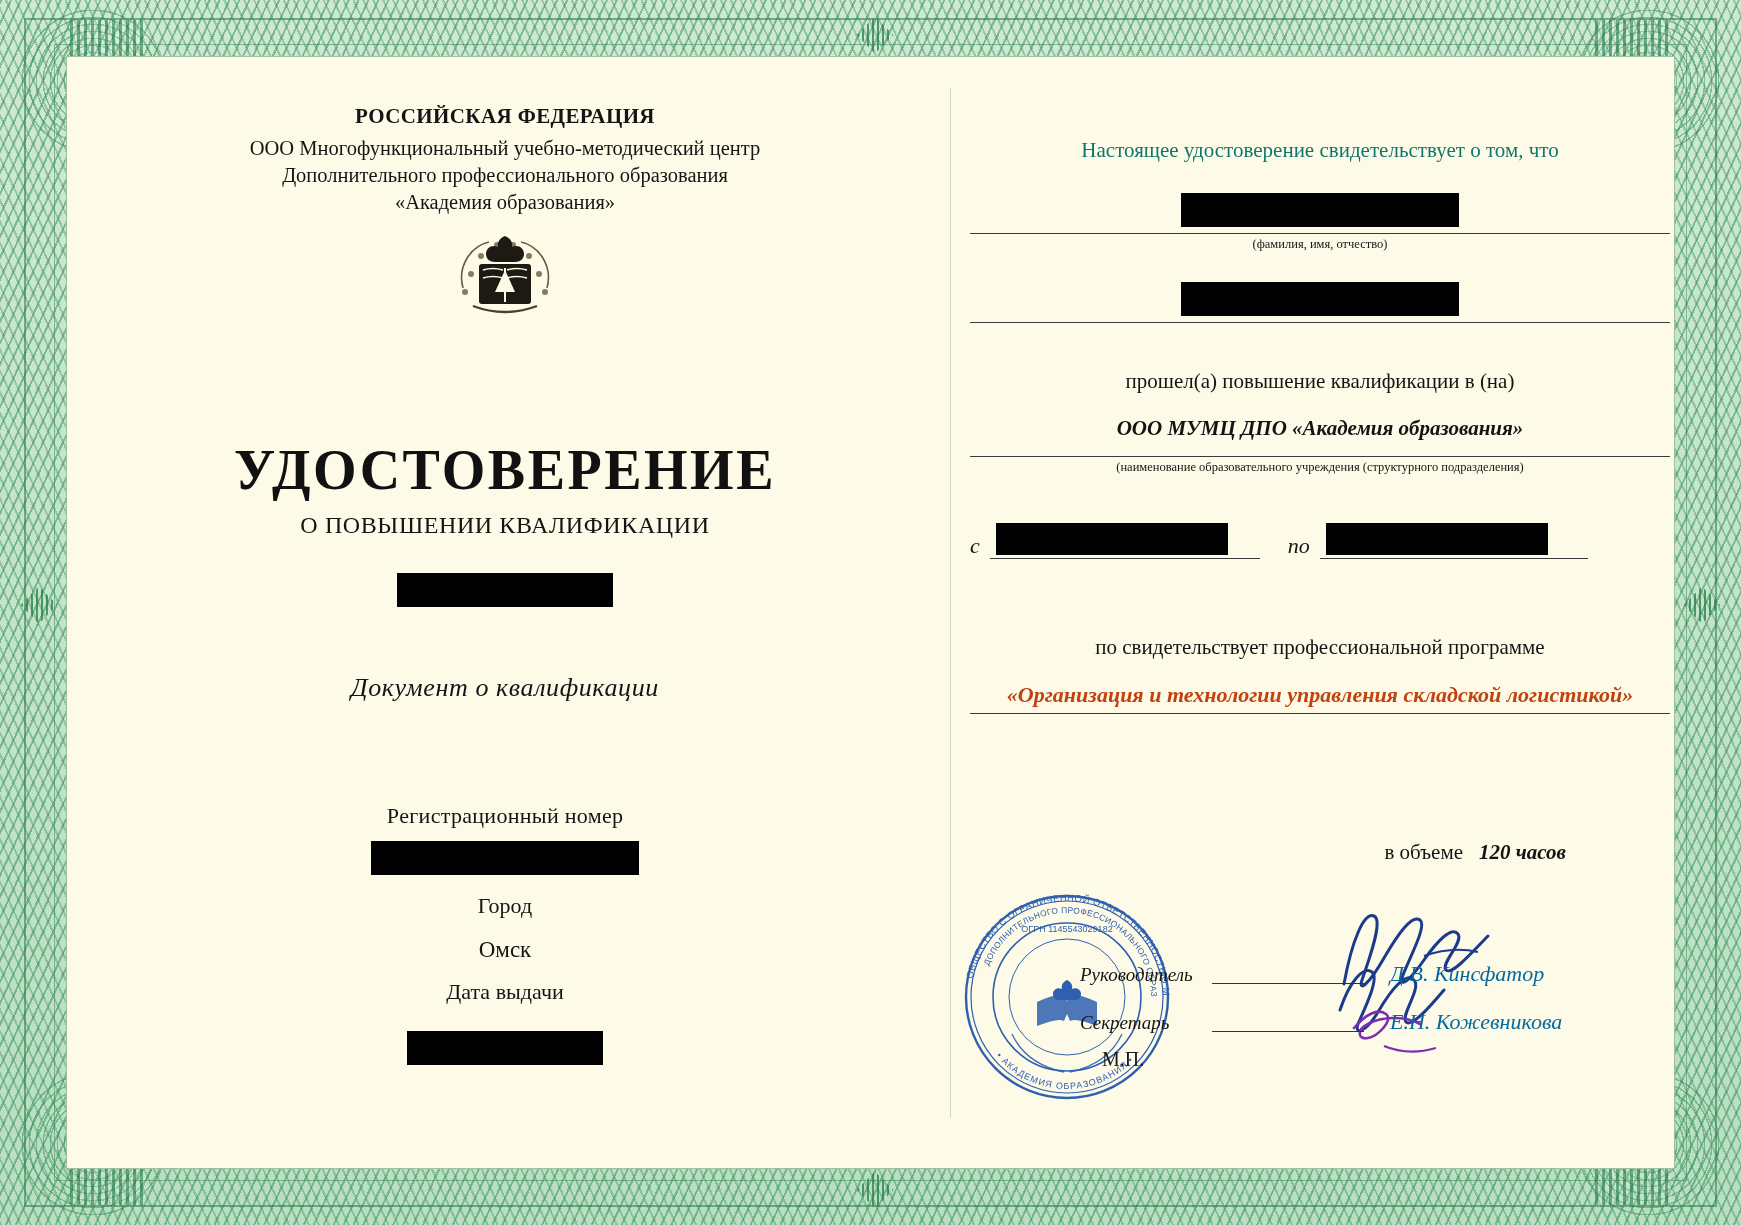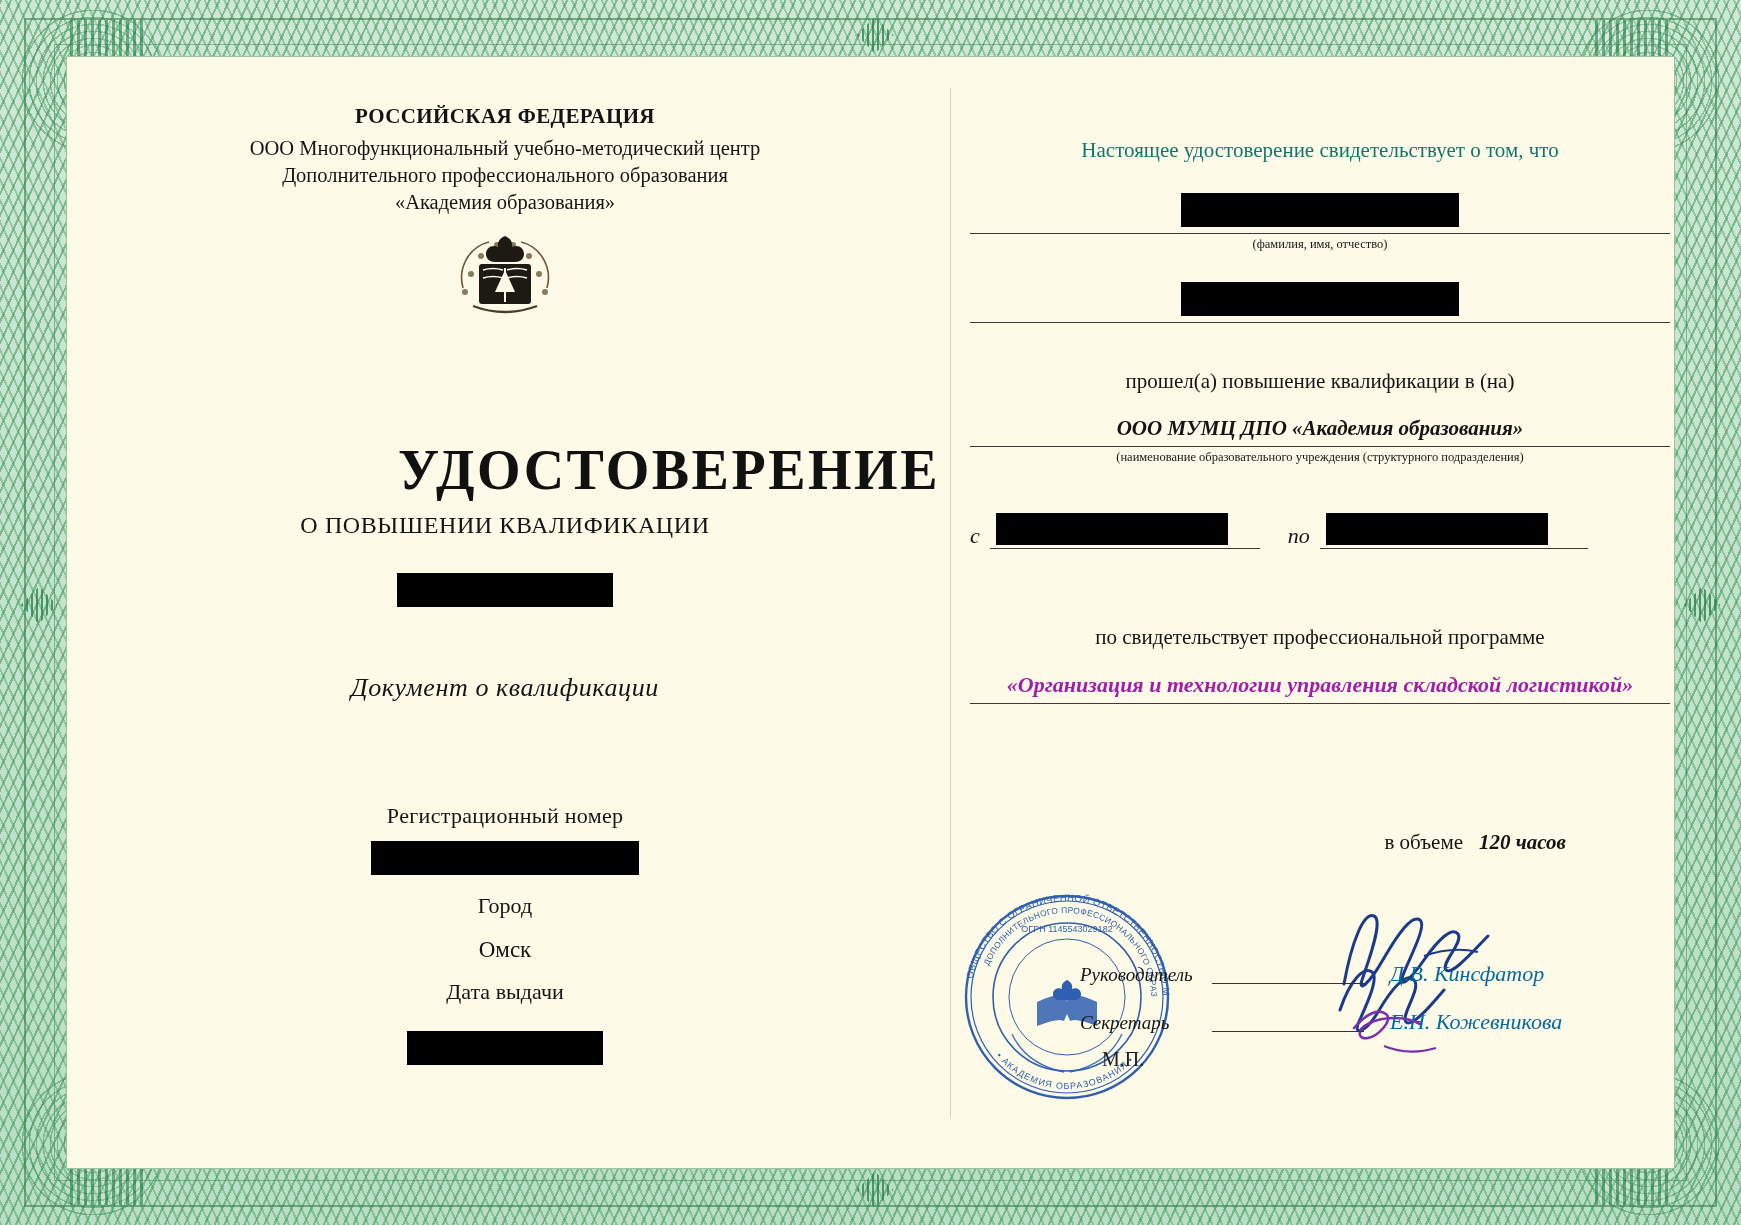--- a/index.html
+++ b/index.html
@@ -131,21 +131,20 @@
     position: relative;
   }
   .emblem svg { display: block; }
 
   .main-title {
     margin-top: 100px;
     font-size: 56px;
     font-weight: bold;
     letter-spacing: 2.5px;
     color: #111;
-    text-align: right;
   }
   .sub-title {
     margin-top: 10px;
     font-size: 24px;
     letter-spacing: .6px;
     color: #141414;
   }
   .redaction {
     display: inline-block;
     background: #000;
@@ -230,21 +229,21 @@
   .org-field {
     position: relative;
     margin-top: 22px;
     text-align: center;
   }
   .org-field .value {
     font-size: 21px;
     font-style: italic;
     font-weight: bold;
     color: #141414;
-    padding-bottom: 6px;
+    padding-bottom: 16px;
     display: inline-block;
   }
   .org-field .rule {
     position: absolute;
     left: 0; right: 0; bottom: 0;
     border-bottom: 1px solid #3a3a3a;
   }
   .dates-row {
     margin-top: 44px;
     display: flex;
@@ -283,21 +282,21 @@
     text-align: center;
     font-size: 21px;
     color: #141414;
   }
   .program-name {
     margin-top: 22px;
     text-align: center;
     font-size: 22px;
     font-style: italic;
     font-weight: bold;
-    color: #a21caf;
+    color: #c2410c;
     border-bottom: 1px solid #3a3a3a;
     padding-bottom: 5px;
   }
   .hours {
     margin-top: 126px;
     text-align: right;
     padding-right: 104px;
     font-size: 21px;
     color: #141414;
   }

